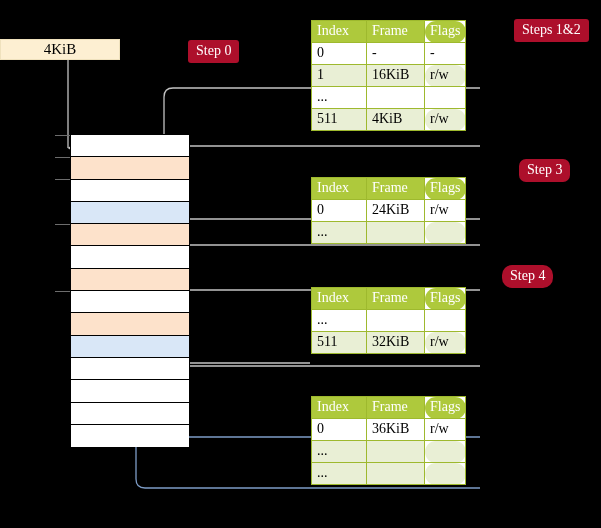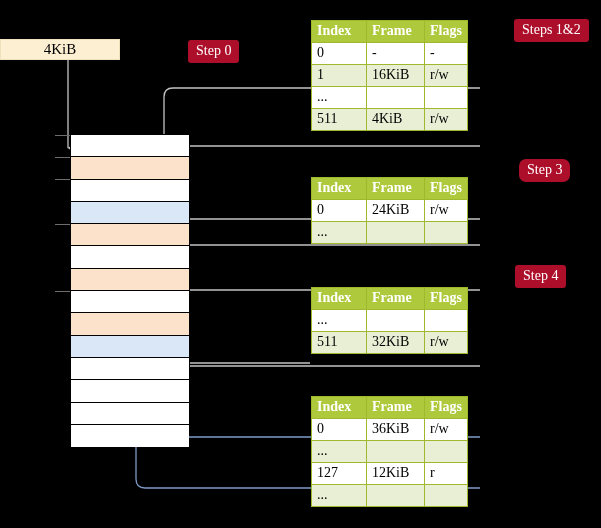--- a/index.html
+++ b/index.html
@@ -25,21 +25,21 @@
   
   .badge{
     position:absolute;background:#ad0f2b;color:#fff;
     font-size:14px;line-height:1;
     padding:4px 8px 5px 8px;border-radius:3px;white-space:nowrap;
     box-shadow:0 1px 0 rgba(0,0,0,.35);
   }
   .badge-step0{left:188px;top:40px;}
   .badge-steps12{left:514px;top:19px;}
   .badge-step3{left:519px;top:159px;border-radius:7px;}
-  .badge-step4{left:515px;top:265px;}
+  .badge-step4{left:502px;top:265px;border-radius:10px;}
 
   
   .mem{
     position:absolute;left:70px;top:134px;width:120px;height:280px;
     border:1px solid #000;box-sizing:border-box;background:#fff;
   }
   .mem-row{
     height:22.3px;box-sizing:border-box;
     border-bottom:1px solid #000;background:#fff;
   }
@@ -55,28 +55,28 @@
     font-size:14px;line-height:1;background:#fff;
     border:1px solid #9eb92e;
   }
   .ptable td,.ptable th{
     border:1px solid #9eb92e;
     padding:3px 5px 4px 5px;
     text-align:left;font-weight:normal;
     height:16px;box-sizing:border-box;
   }
   .ptable th{
-    background:#aec93c;color:#fff;font-weight:bold;
+    background:#aec93c;color:#fff;font-weight:normal;
     border-color:#9eb92e;
   }
   .ptable tr.alt td{background:#e9efd5;}
   .ptable td.hl{background:#fbfb9b;}
   .col-index{width:55px;}
   .col-frame{width:58px;margin-left:28px;}
-  .col-flags{width:28px;}
+  .col-flags{width:28px;border-radius:11px;}
 
   .t1{left:311px;top:20px;}
   .t2{left:311px;top:177px;}
   .t3{left:311px;top:287px;}
   .t4{left:311px;top:396px;}
 </style>
 </head>
 <body>
 
 <div class="stage">
@@ -239,25 +239,20 @@
         <tr>
           <td class="col-index">0</td>
           <td class="col-frame">36KiB</td>
           <td class="col-flags">r/w</td>
         </tr>
         <tr class="alt">
           <td class="col-index">...</td>
           <td class="col-frame"></td>
           <td class="col-flags"></td>
         </tr>
-        <tr>
-          <td class="col-index">127</td>
-          <td class="col-frame">12KiB</td>
-          <td class="col-flags">r</td>
-        </tr>
         <tr class="alt">
           <td class="col-index">...</td>
           <td class="col-frame"></td>
           <td class="col-flags"></td>
         </tr>
       </tbody>
     </table>
 
 </div>
 

